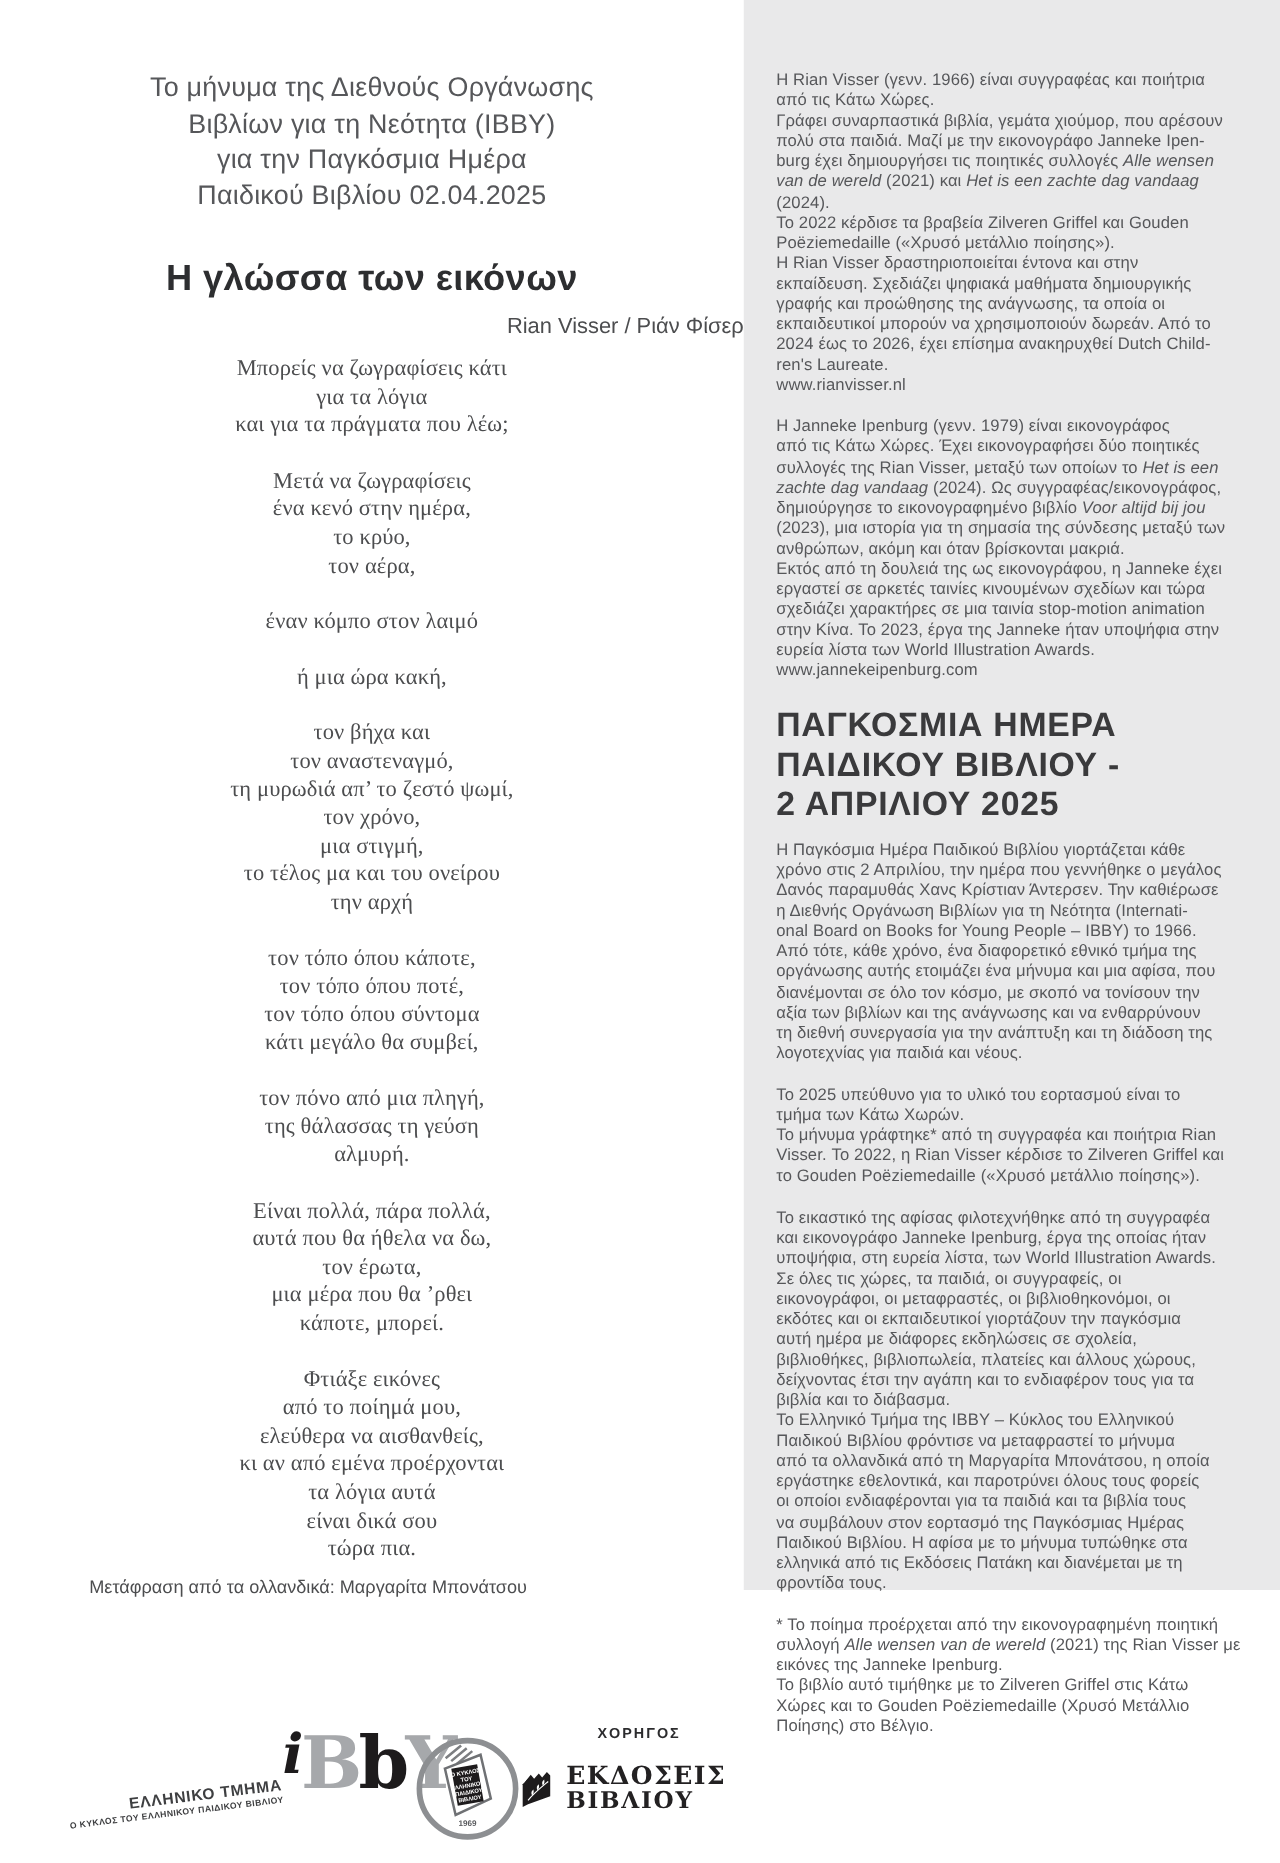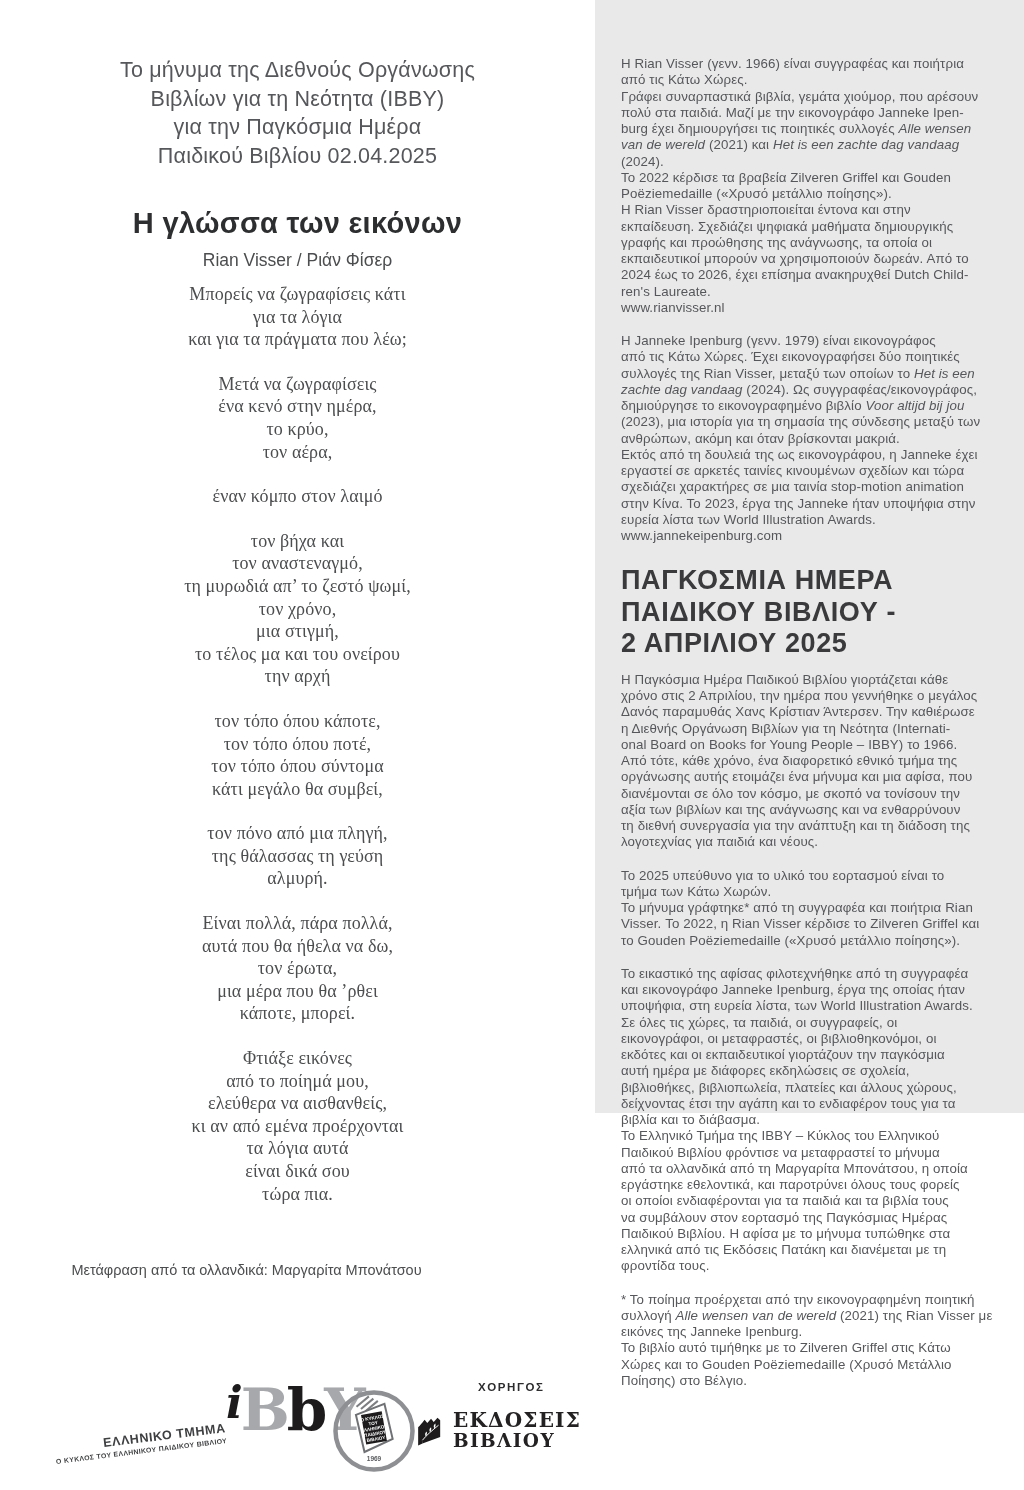--- a/index.html
+++ b/index.html
@@ -15,34 +15,34 @@
     position:absolute;left:0;top:56px;width:595px;
     text-align:center;font-size:21.5px;line-height:28.5px;
     color:#56575a;white-space:pre-line;letter-spacing:.2px;
   }
   .poem-title{
     position:absolute;left:0;top:207px;width:595px;
     text-align:center;font-size:29px;font-weight:bold;color:#2d2e30;letter-spacing:.3px;
   }
   .poem-author{
     position:absolute;left:0;top:250px;width:595px;
-    text-align:center;font-size:17.5px;color:#4c4d4f;
+    text-align:right;font-size:17.5px;color:#4c4d4f;
   }
   .poem{
     position:absolute;left:0;top:283px;width:595px;
     text-align:center;font-size:18px;line-height:22.6px;color:#4c4d4f;letter-spacing:.1px;font-family:Liberation Serif, serif;
   }
   .poem .stanza{margin:0 0 22px 0;white-space:pre-line;}
   .translation{
     position:absolute;left:0;top:1262px;width:493px;
     text-align:center;font-size:14.5px;color:#4c4d4f;
   }
   
   .right-col{
-    position:absolute;left:595px;top:0;width:429px;height:1113px;
+    position:absolute;left:595px;top:0;width:429px;height:1272px;
     background:#e9e9ea;box-sizing:border-box;
     padding:56px 20px 0 26px;
     color:#56575a;font-size:13.3px;line-height:16.25px;letter-spacing:.1px;
   }
   .rc-para{margin:0 0 17px 0;white-space:pre-line;}
   .rc-heading{
     font-size:27px;font-weight:bold;color:#3a3a3c;line-height:31.5px;
     letter-spacing:.6px;margin:21px 0 12px 0;white-space:pre-line;
   }
   
@@ -88,20 +88,21 @@
 
   <div class="poem">
     <div class="stanza">Μπορείς να ζωγραφίσεις κάτι
 για τα λόγια
 και για τα πράγματα που λέω;</div>
     <div class="stanza">Μετά να ζωγραφίσεις
 ένα κενό στην ημέρα,
 το κρύο,
 τον αέρα,</div>
     <div class="stanza">έναν κόμπο στον λαιμό</div>
+    <div class="stanza">ή μια ώρα κακή,</div>
     <div class="stanza">τον βήχα και
 τον αναστεναγμό,
 τη μυρωδιά απ’ το ζεστό ψωμί,
 τον χρόνο,
 μια στιγμή,
 το τέλος μα και του ονείρου
 την αρχή</div>
     <div class="stanza">τον τόπο όπου κάποτε,
 τον τόπο όπου ποτέ,
 τον τόπο όπου σύντομα

